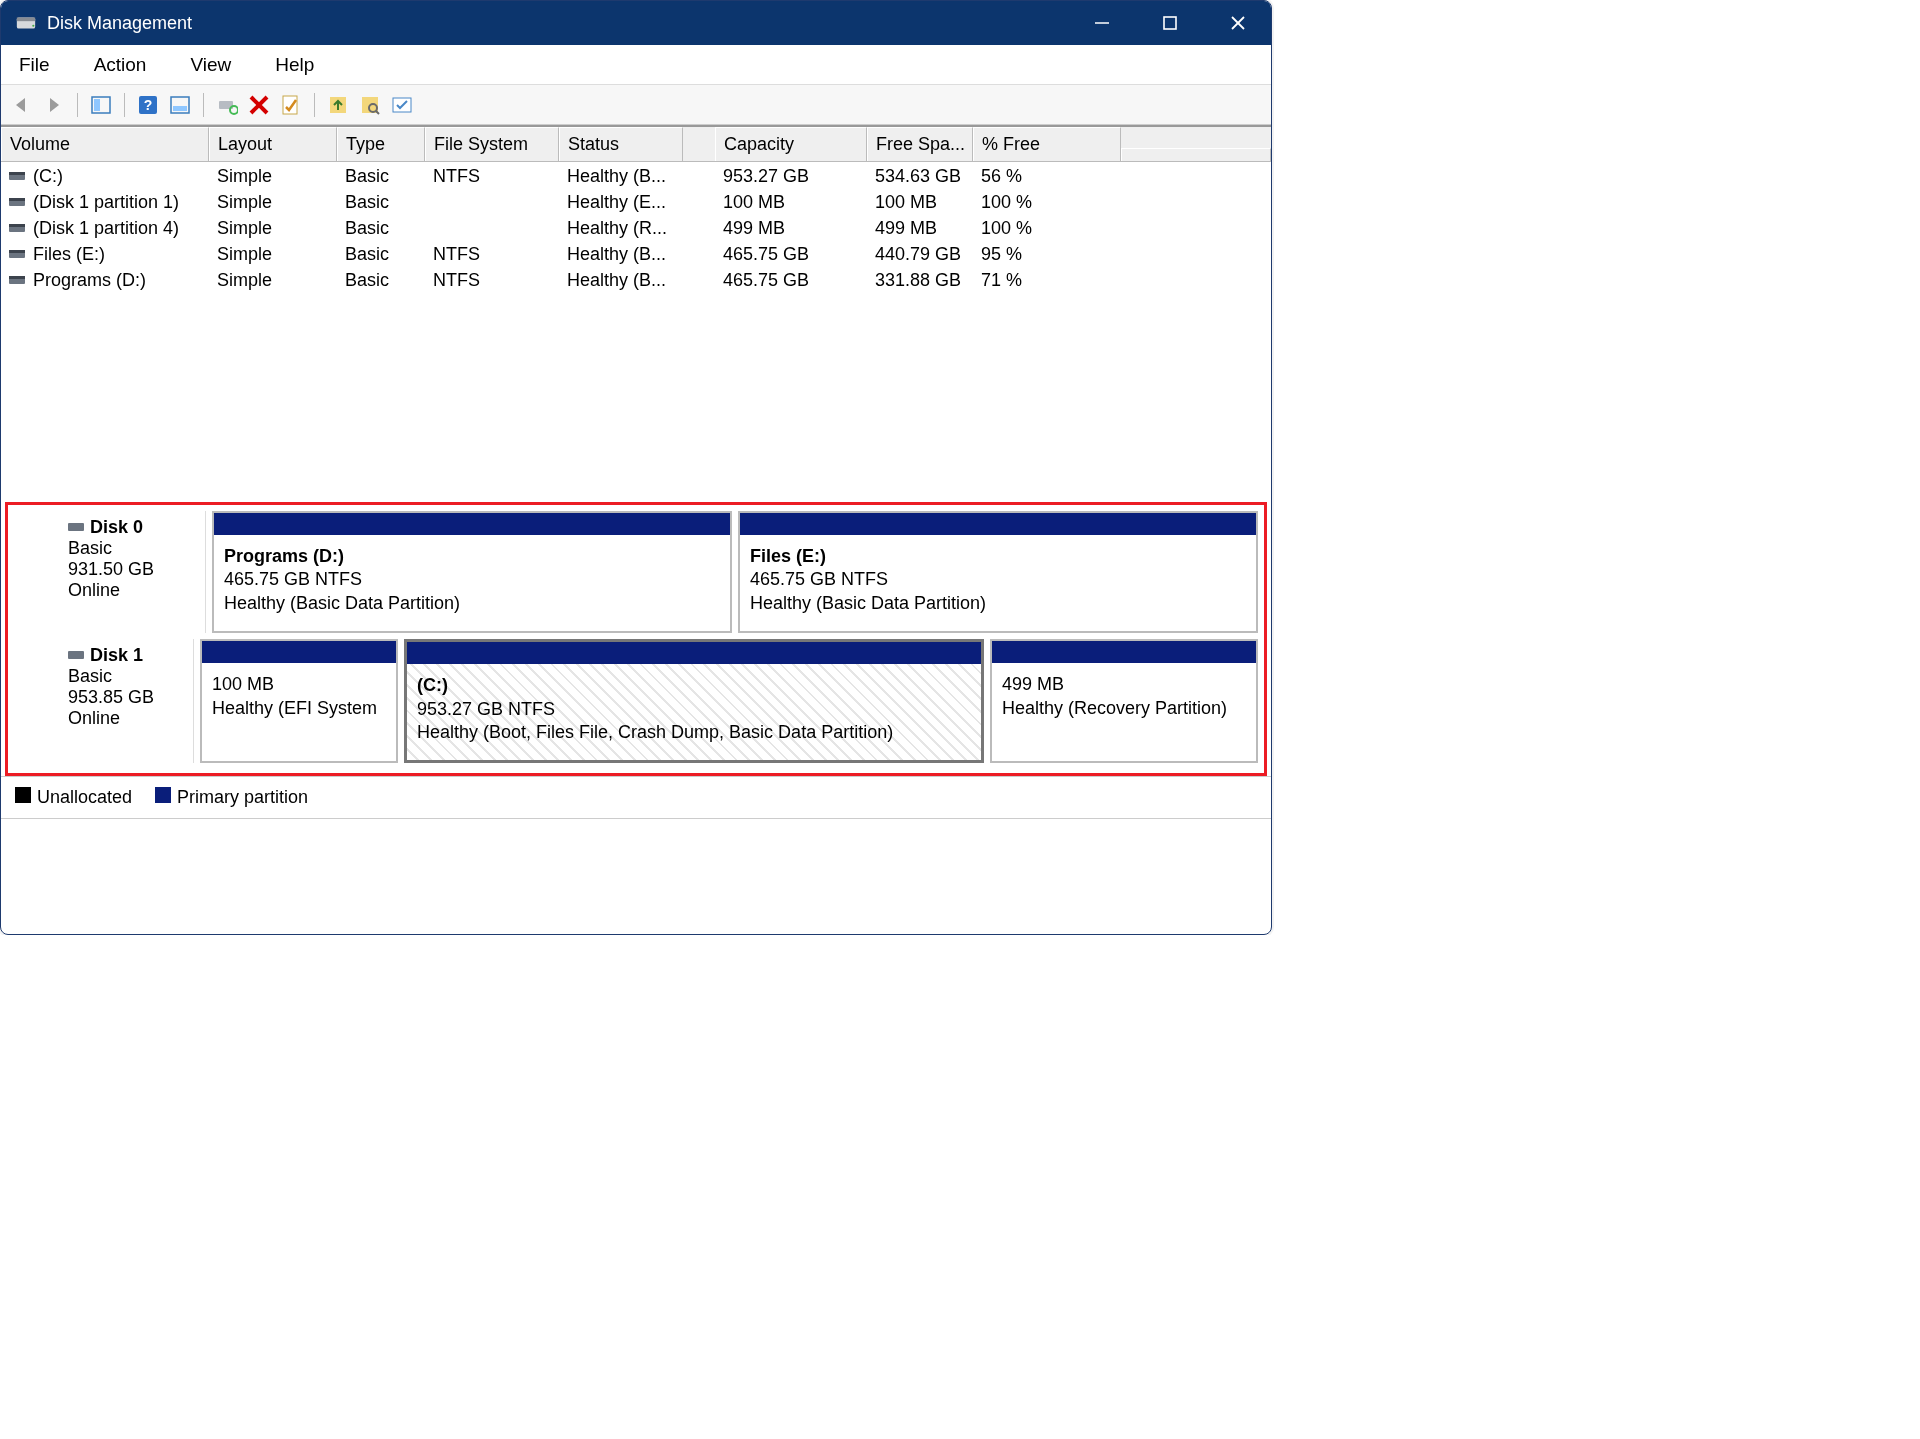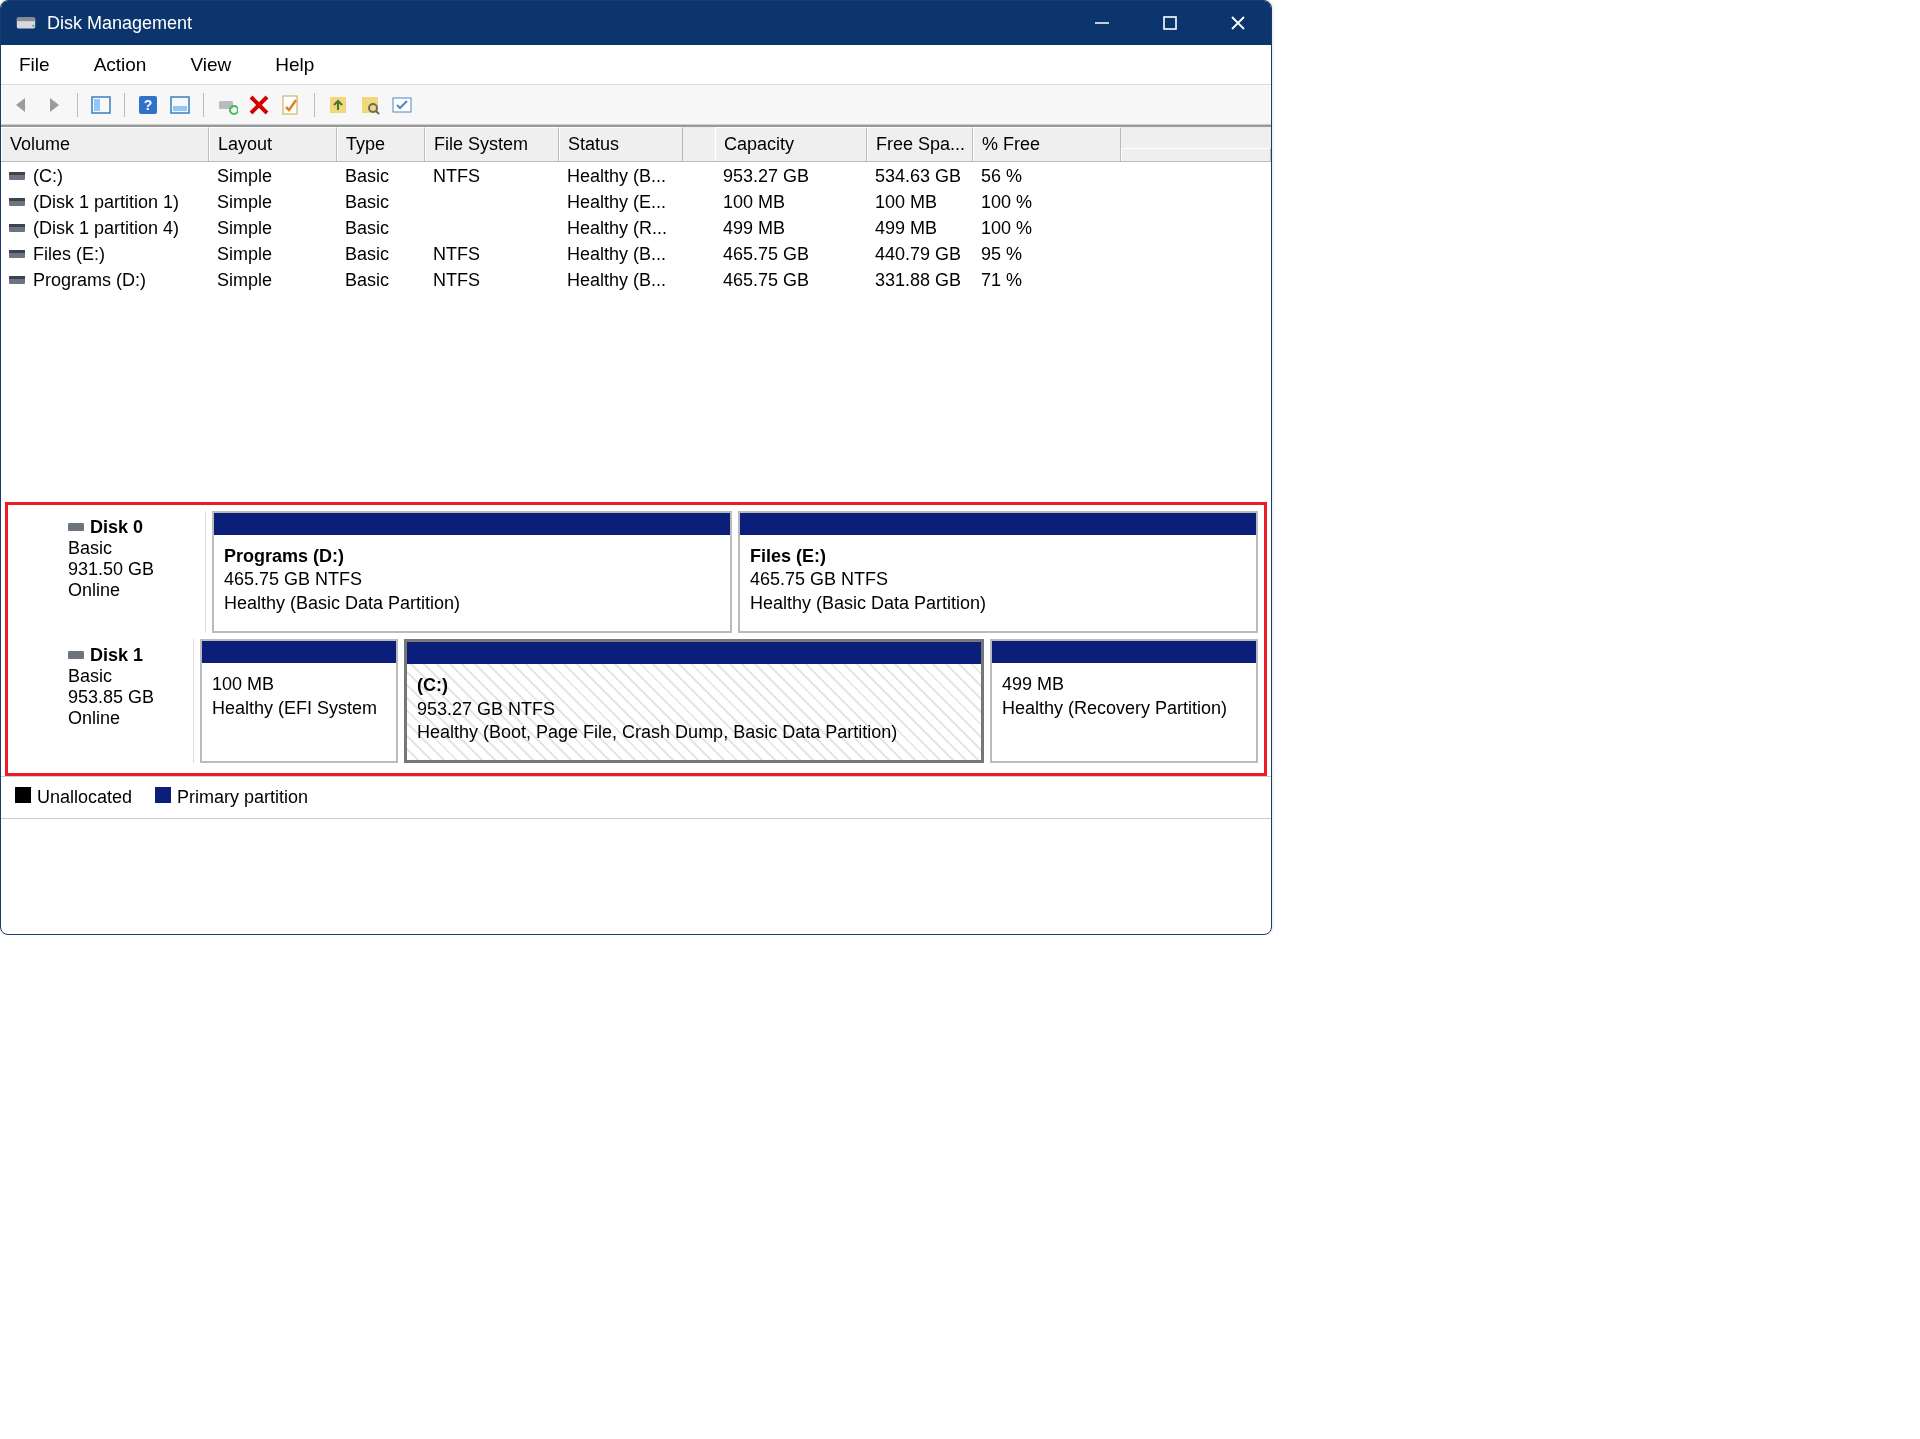--- a/index.html
+++ b/index.html
@@ -299,21 +299,21 @@
             <div class="pbody">
               <div>100 MB</div>
               <div>Healthy (EFI System</div>
             </div>
           </div>
           <div class="part selected" style="flex: 0 0 580px;">
             <div class="phdr"></div>
             <div class="pbody">
               <div class="pname">(C:)</div>
               <div>953.27 GB NTFS</div>
-              <div>Healthy (Boot, Page File, Crash Dump, Basic Data Partition)</div>
+              <div>Healthy (Boot, Files File, Crash Dump, Basic Data Partition)</div>
             </div>
           </div>
           <div class="part" style="flex: 0 0 268px;">
             <div class="phdr"></div>
             <div class="pbody">
               <div>499 MB</div>
               <div>Healthy (Recovery Partition)</div>
             </div>
           </div>
         </div>

